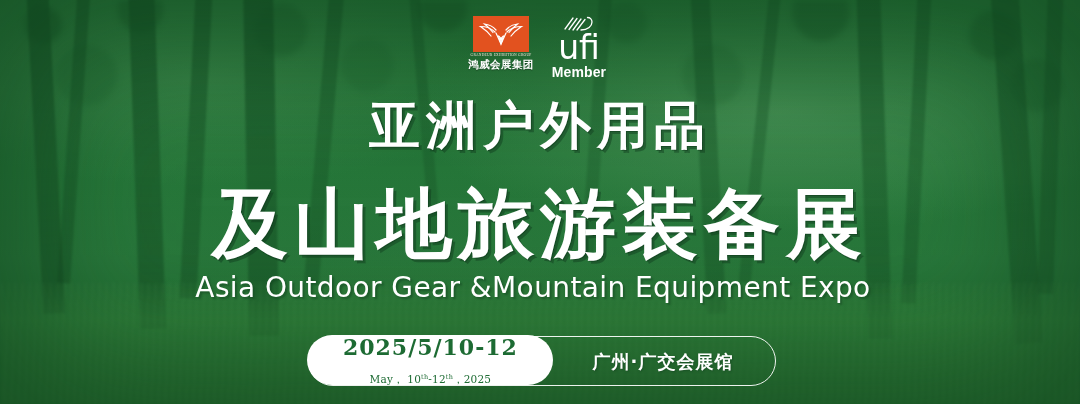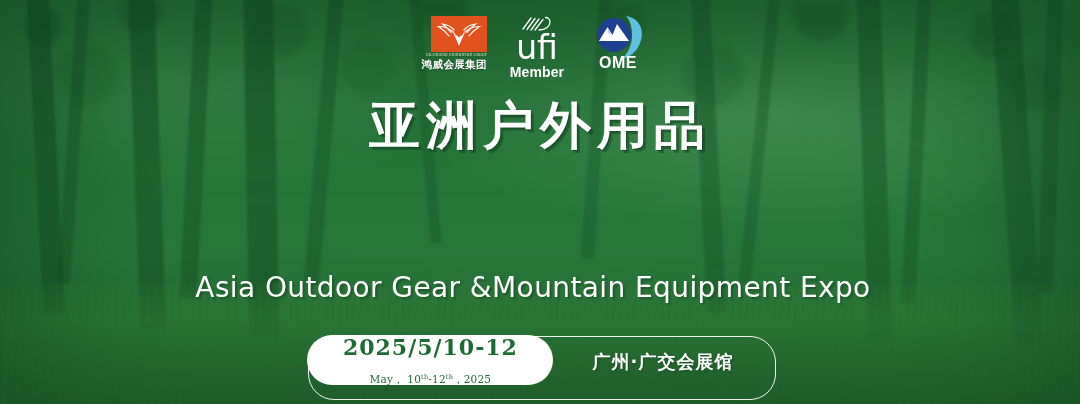--- a/index.html
+++ b/index.html
@@ -62,21 +62,21 @@
   }
 
   
   .content{position:absolute;inset:0;}
 
   
   .logo-row{
     position:absolute;left:0;right:0;top:16px;
     display:flex;justify-content:center;align-items:flex-start;gap:22px;
   }
-  .logo{display:flex;flex-direction:column;align-items:flex-end;}
+  .logo{display:flex;flex-direction:column;align-items:center;}
   .logo-grandeur{width:56px;}
   .gd-box{
     width:56px;height:36px;background:#e2521f;
     display:flex;align-items:center;justify-content:center;
   }
   .gd-box svg{display:block;}
   .gd-en{
     font-size:3.6px;letter-spacing:.25px;color:#efe2d8;
     font-family:"Liberation Serif", serif;line-height:1;margin-top:2px;white-space:nowrap;
   }
@@ -115,21 +115,21 @@
   .title-en{
     position:absolute;left:0;right:14px;top:274px;text-align:center;color:#fff;
     font-family:"DejaVu Sans","Liberation Sans",sans-serif;
     font-size:28px;font-weight:400;letter-spacing:.4px;line-height:1;
     text-shadow:2px 2px 2px rgba(16,58,28,.45);
     white-space:nowrap;
   }
 
   
   .infobar{
-    position:absolute;left:308px;top:336px;width:468px;height:64px;
+    position:absolute;left:308px;top:336px;width:468px;height:50px;
     border:1.6px solid rgba(255,255,255,.92);
     border-radius:26px;
     box-sizing:border-box;
     display:flex;align-items:stretch;
   }
   .date-pill{
     position:absolute;left:-1.6px;top:-1.6px;width:246px;height:50px;
     background:#ffffff;border-radius:26px;
     display:flex;flex-direction:column;align-items:center;justify-content:center;
     box-sizing:border-box;
@@ -219,35 +219,25 @@
               <path d="M22 28 L38 6"></path>
               <path d="M30 28 L46 7"></path>
               <path d="M38 28 C52 28 60 20 60 12 C60 6 56 3 51 3"></path>
             </g>
           </svg>
         </div>
         <div class="ufi-word">ufi</div>
         <div class="ufi-member">Member</div>
       </div>
 
-      <div class="logo logo-ome">
-        <div class="ome-mark">
-          <svg width="54" height="46" viewBox="0 0 108 92" aria-hidden="true">
-            <path d="M70 4 C96 8 106 30 100 52 C95 72 80 86 62 90 C74 78 82 62 82 44 C82 26 78 12 70 4 Z" fill="#5fc0e0"></path>
-            <circle cx="46" cy="42" r="34" fill="#1f3f8f"></circle>
-            <path d="M16 54 L33 26 L43 42 L52 20 L76 54 Z" fill="#ffffff"></path>
-            <path d="M33 26 L41 39 L35 40 Z" fill="#1f3f8f" opacity=".25"></path>
-          </svg>
-        </div>
-        <div class="ome-word">OME</div>
-      </div>
 
     </div>
 
     <div class="title-cn l1">亚洲户外用品</div>
+    <div class="title-cn l2">及山地旅游装备展</div>
     <div class="title-en">Asia Outdoor Gear &amp;Mountain Equipment Expo</div>
 
     <div class="infobar">
 
       <div class="date-pill">
         <div class="date-main">2025/5/10-12</div>
         <div class="date-sub">
           <span>May，</span>&nbsp;<span>10</span><sup>th</sup><span>-</span><span>12</span><sup>th</sup><span>，2025</span>
         </div>
       </div>

